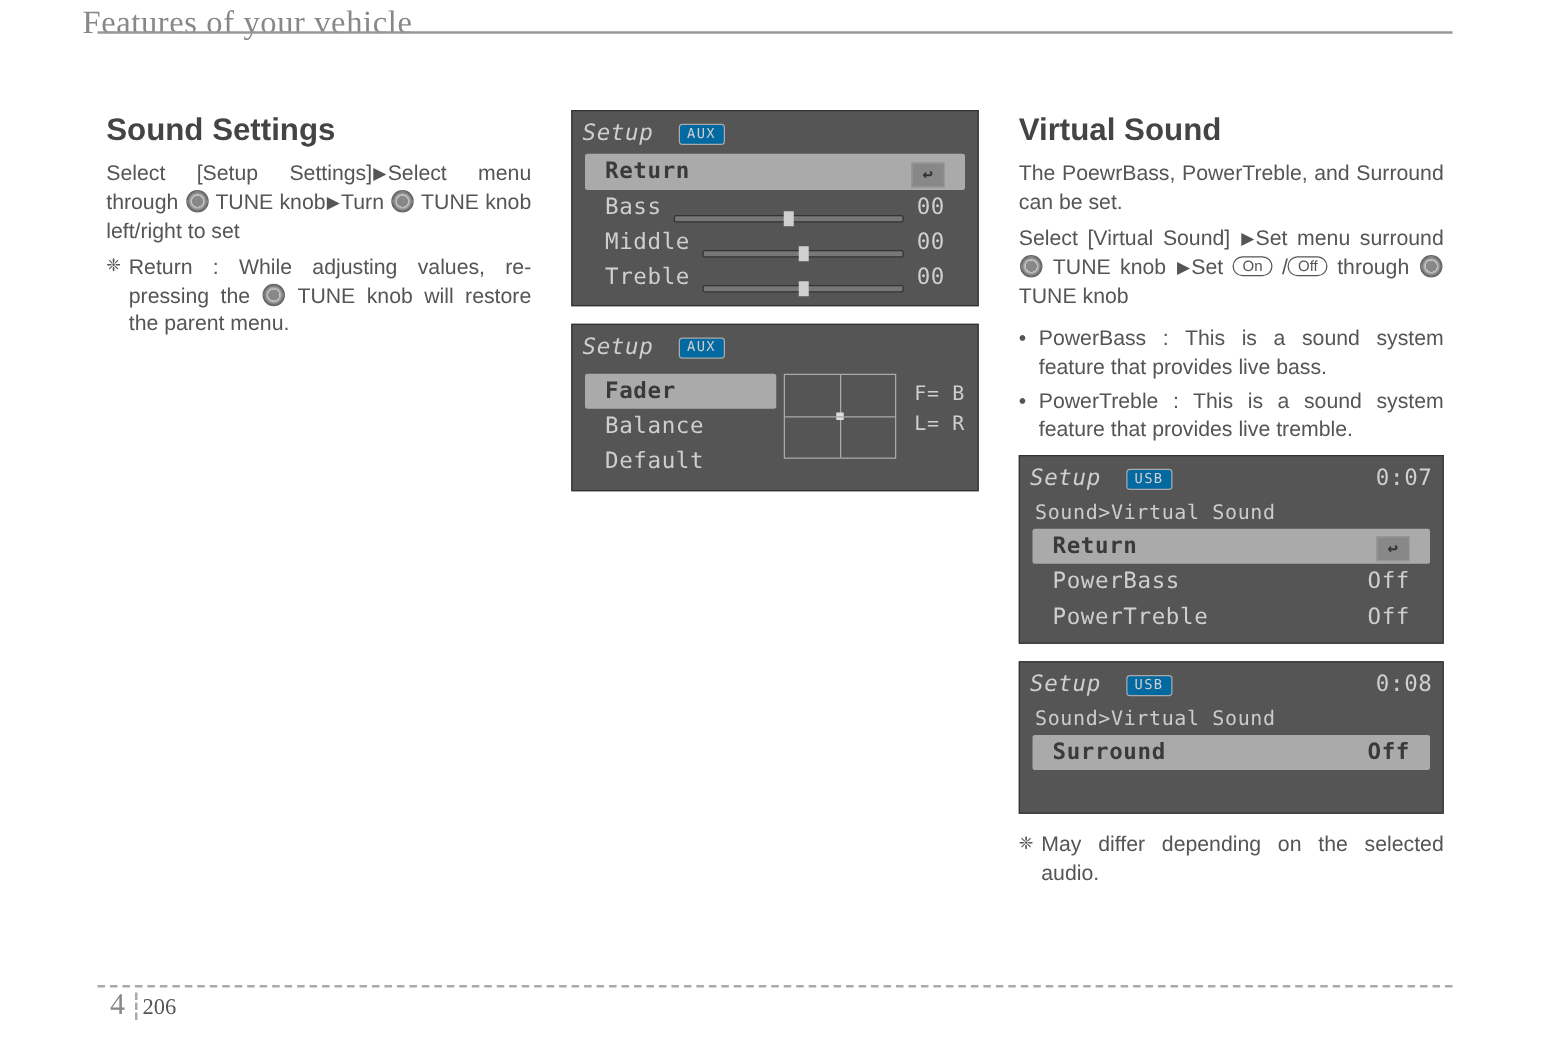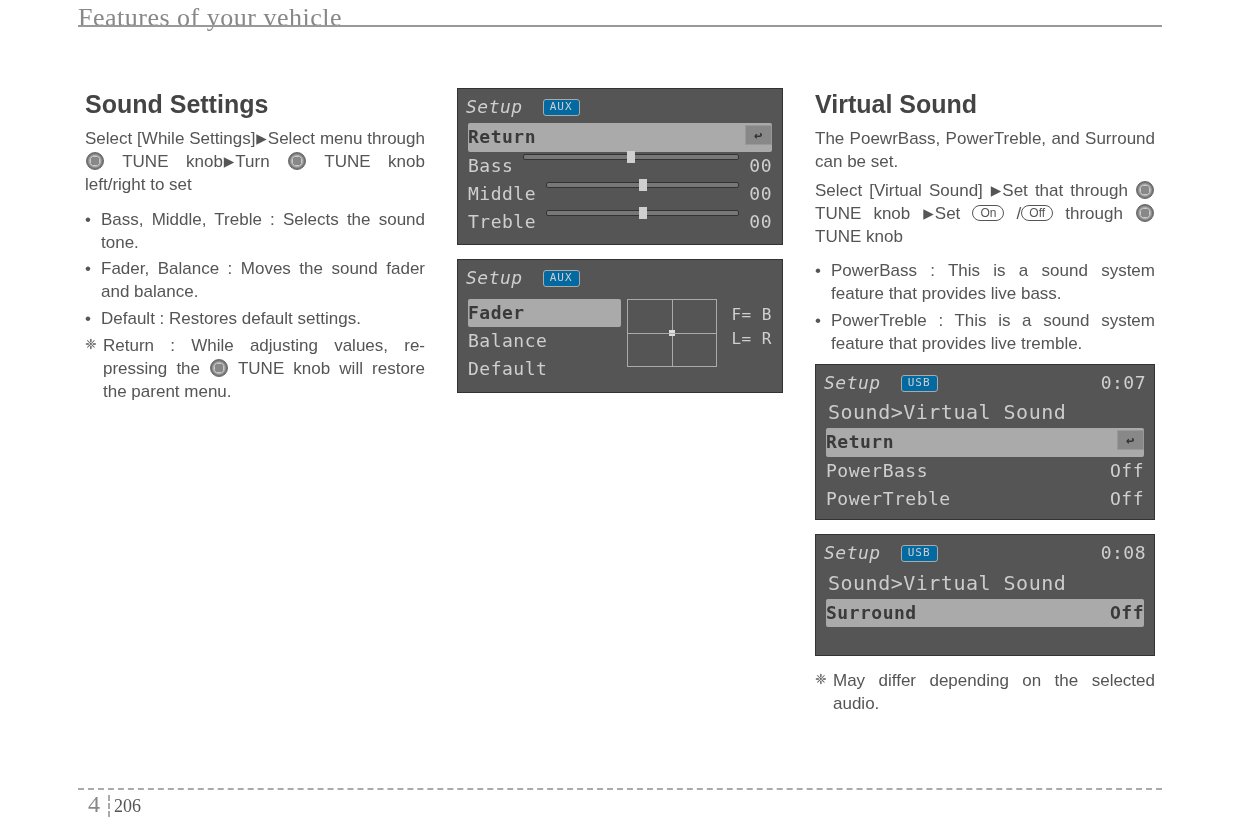--- a/index.html
+++ b/index.html
@@ -10,21 +10,21 @@
     background: #fff;
     font-family: Arial, Helvetica, sans-serif;
     color: #555;
     font-size: 17px;
     line-height: 1.35;
     position: relative;
   }
   .page-header {
     position: absolute;
     top: 0;
-    left: 78px;
+    left: 66px;
     font-family: "Times New Roman", Times, serif;
     font-size: 26px;
     color: #888;
     letter-spacing: 0.5px;
   }
   .header-rule {
     position: absolute;
     top: 25px;
     left: 78px;
     right: 78px;
@@ -139,22 +139,22 @@
     background: #0369a1;
     font-style: normal;
     letter-spacing: 1px;
   }
   .shot .time {
     margin-left: auto;
     font-style: normal;
   }
   .shot .row {
     display: flex;
-    align-items: flex-start;
-    padding: 2px 0;
+    align-items: flex-end;
+    padding: 2px 16px;
     margin-left: 2px;
     margin-right: 2px;
   }
   .shot .row.sel {
     background: #aaa;
     color: #3a3a3a;
     font-weight: bold;
     border-radius: 2px;
   }
   .shot .row .label {
@@ -192,21 +192,21 @@
     font-size:14px;
     line-height:18px;
     background:#888;
     color:#333;
   }
   .shot .breadcrumb {
     font-style: normal;
     color: #ccc;
     padding-left: 4px;
     margin-bottom: 2px;
-    font-size: 20px;
+    font-size: 16px;
   }
   .shot-fader .grid {
     width: 88px;
     height: 66px;
     border: 1px solid #aaa;
     position: relative;
     margin-right: 8px;
   }
   .shot-fader .grid::before, .shot-fader .grid::after {
     content: "";
@@ -265,31 +265,26 @@
 <body>
 
 <div class="page-header">Features of your vehicle</div>
 <div class="header-rule"></div>
 
 <div class="columns">
 
   <div class="col">
     <h2 class="sub">Sound Settings</h2>
     <p>
-      <span>Select [While Settings]</span><span class="tri">▶</span><span>Select menu through</span>
+      <span>Select [Setup Settings]</span><span class="tri">▶</span><span>Select menu through</span>
       <span class="knob"></span>
       <span>TUNE knob</span><span class="tri">▶</span><span>Turn</span>
       <span class="knob"></span>
       <span>TUNE knob left/right to set</span>
     </p>
-    <ul class="bul">
-      <li>Bass, Middle, Treble : Selects the sound tone.</li>
-      <li>Fader, Balance : Moves the sound fader and balance.</li>
-      <li>Default : Restores default settings.</li>
-    </ul>
     <div class="small-note">
       <span>Return : While adjusting values, re-pressing the </span><span class="knob"></span><span> TUNE knob will restore the parent menu.</span>
     </div>
   </div>
 
   <div class="col-mid">
 
     <div class="shot">
       <div class="titlebar">
         <span>Setup</span>
@@ -343,21 +338,21 @@
         </div>
       </div>
     </div>
   </div>
 
   <div class="col">
     <h2 class="sub">Virtual Sound</h2>
     <p>The PoewrBass, PowerTreble, and Surround can be set.</p>
     <p>
       <span>Select [Virtual Sound]</span>
-      <span class="tri">▶</span><span>Set that through</span>
+      <span class="tri">▶</span><span>Set menu surround</span>
       <span class="knob"></span>
       <span>TUNE knob</span>
       <span class="tri">▶</span><span>Set</span>
       <span class="pill">On</span>
       /<span class="pill">Off</span>
       <span>through</span>
       <span class="knob"></span>
       <span>TUNE knob</span>
     </p>
     <ul class="bul">

